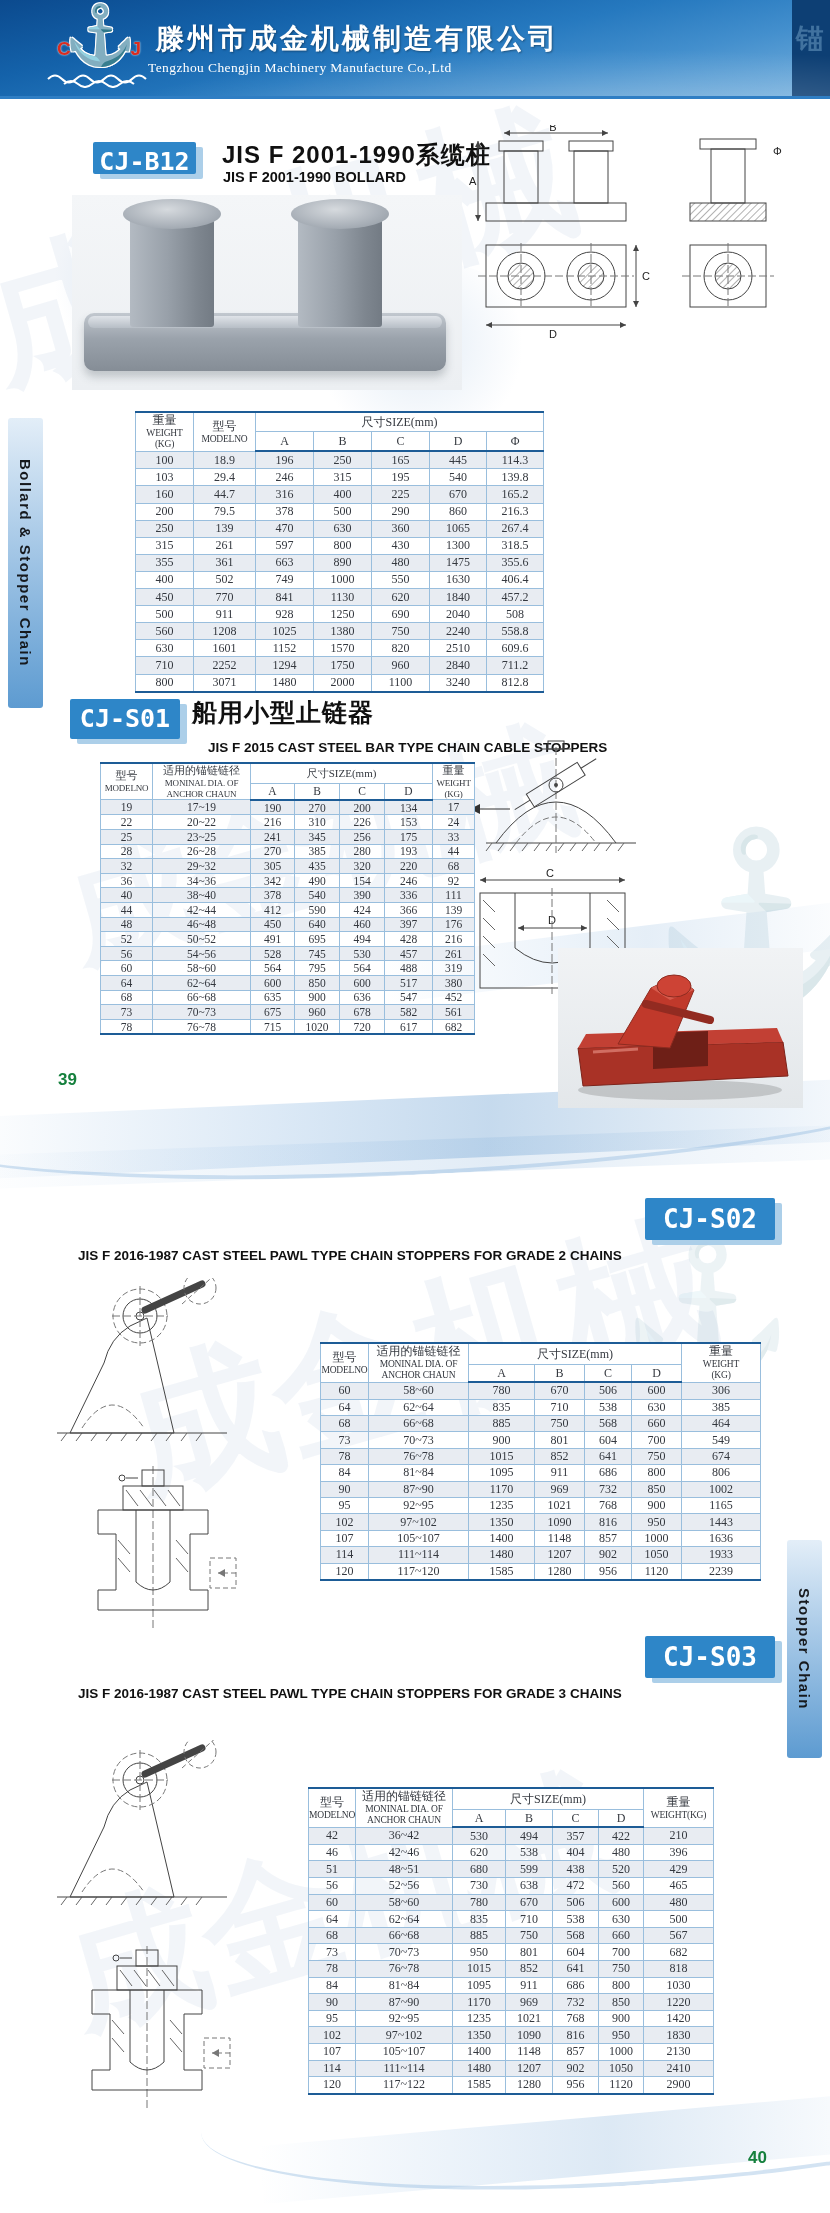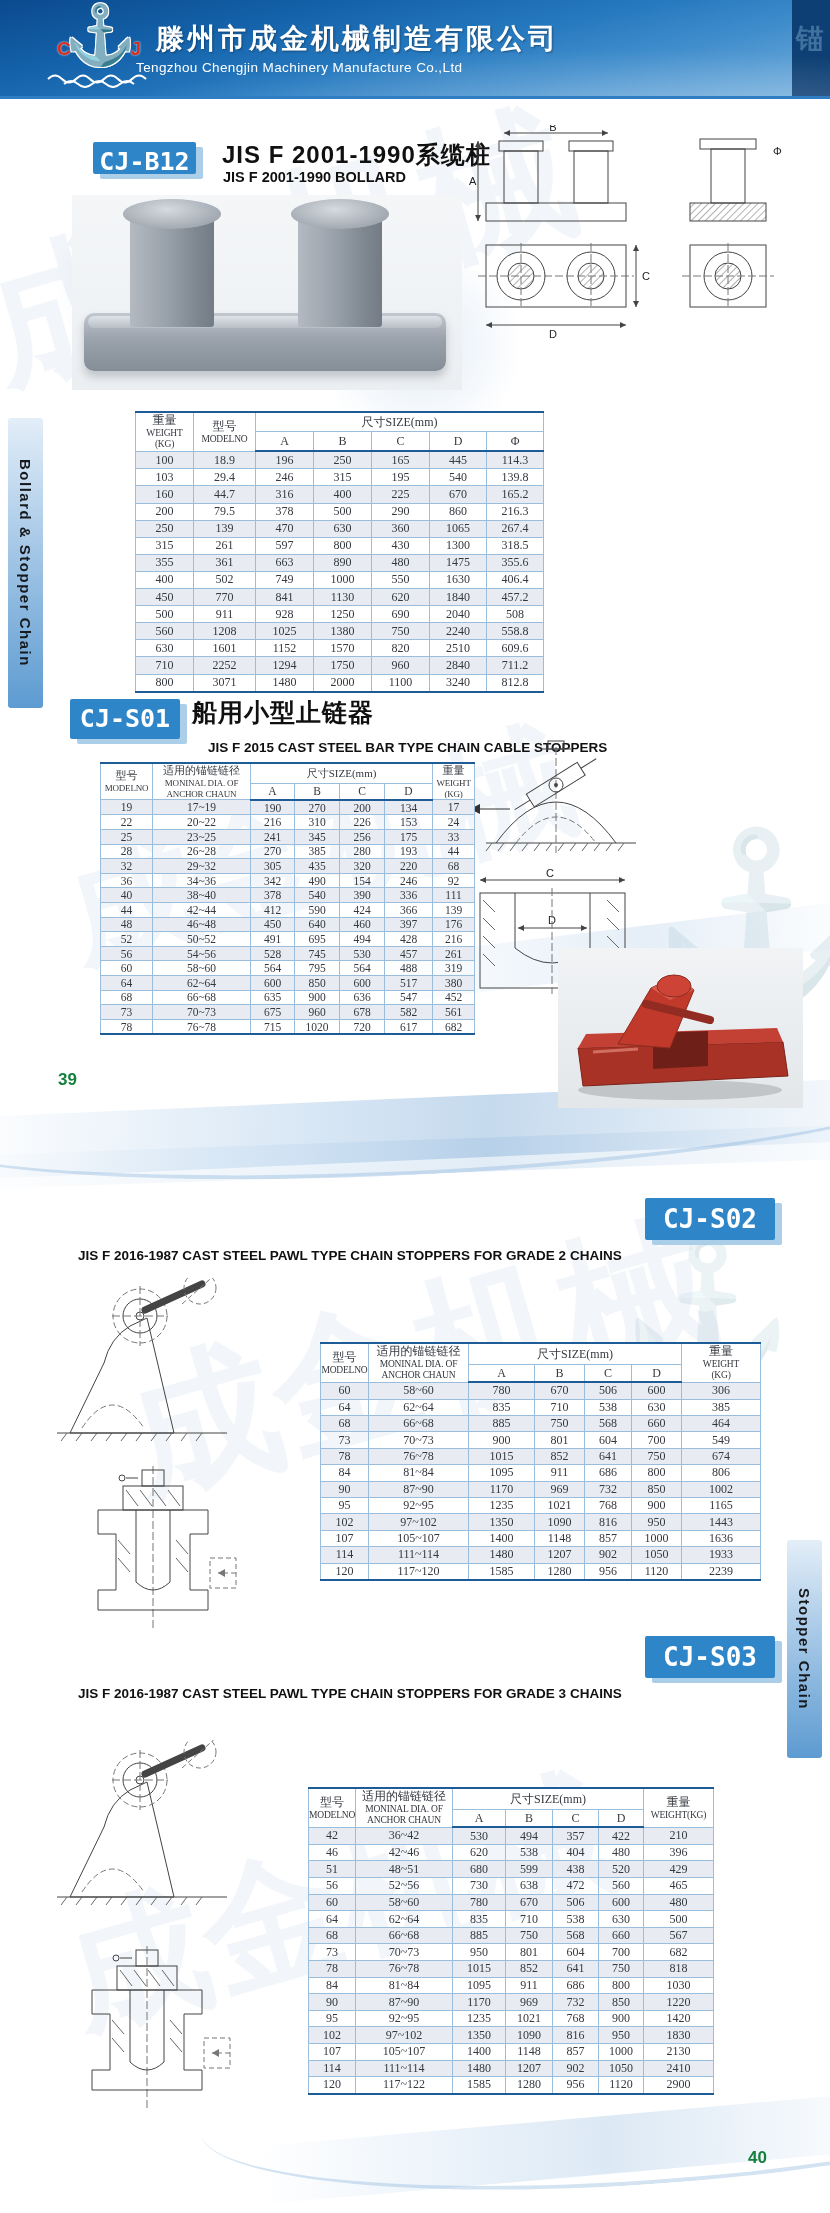--- a/index.html
+++ b/index.html
@@ -17,22 +17,22 @@
     font-size:28px;font-weight:bold;color:#41729f;}
   .logo{position:absolute;left:44px;top:2px;width:112px;height:92px;text-align:center;z-index:3;}
   .logo-anchor{display:inline-block;font-size:58px;line-height:66px;color:#0b0b0b;
     text-shadow:-1px -1px 0 #fff,1px 1px 0 #fff,1px -1px 0 #fff,-1px 1px 0 #fff;}
   .logo-c,.logo-j{position:absolute;top:36px;color:#d92c20;font-weight:bold;font-size:19px;
     text-shadow:0 0 2px #fff;}
   .logo-c{left:13px;} .logo-j{right:15px;}
   .logo-waves{position:absolute;left:2px;bottom:6px;width:108px;height:16px;}
   .company-cn{position:absolute;left:142px;top:20px;font-size:28px;font-weight:bold;color:#ffffff;
     letter-spacing:3px;text-shadow:1px 1px 2px rgba(0,0,0,0.35);white-space:nowrap;z-index:3;margin-left:14px;}
-  .company-en{position:absolute;left:136px;top:60px;font-size:13.5px;color:#ffffff;
-    letter-spacing:0.4px;white-space:nowrap;z-index:3;}
+  .company-en{position:absolute;left:148px;top:60px;font-size:13.5px;color:#ffffff;
+    letter-spacing:0.4px;white-space:nowrap;z-index:3;font-family:Liberation Serif, serif;}
 
   
   .wm-text{position:absolute;font-size:150px;font-weight:bold;color:rgba(125,160,200,0.10);
     transform:rotate(-16deg);white-space:nowrap;pointer-events:none;}
   .wm-anchor{position:absolute;font-size:170px;color:rgba(150,185,220,0.18);pointer-events:none;}
   .blotch{position:absolute;border-radius:50%;
     background:radial-gradient(circle,rgba(185,208,232,0.40),rgba(185,208,232,0) 70%);pointer-events:none;}
   .waveband{position:absolute;pointer-events:none;
     background:linear-gradient(94deg,rgba(187,213,240,0) 0%,rgba(170,202,233,0.45) 38%,rgba(140,181,220,0.50) 58%,rgba(187,213,240,0.10) 100%);}
   .wavearc{position:absolute;border-radius:50%;border-bottom:4px solid rgba(130,175,218,0.35);pointer-events:none;}

